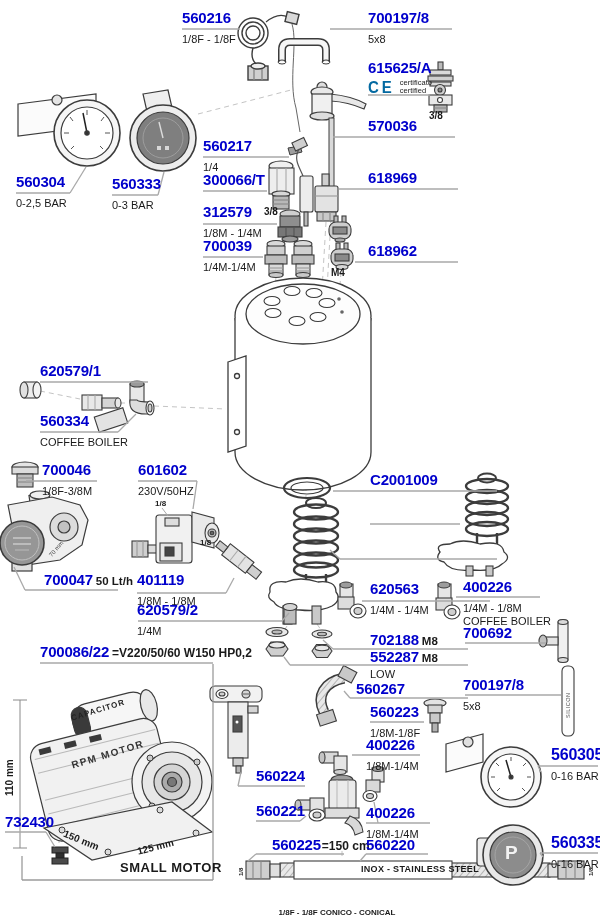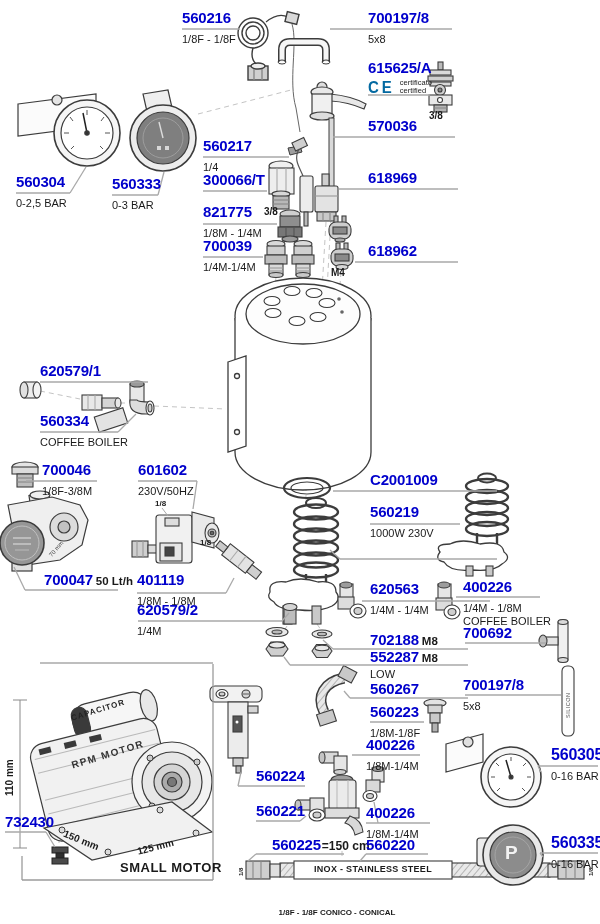--- a/index.html
+++ b/index.html
@@ -14,21 +14,21 @@
   .sub{margin-top:7px;font-size:11px;color:#1a1a1a;white-space:nowrap;}
   .sub2{margin-top:2px;font-size:11px;color:#1a1a1a;white-space:nowrap;}
   .certrow{display:flex;align-items:center;margin-top:2px;}
   .ce{font-weight:bold;font-size:15px;letter-spacing:3px;color:#0369a1;transform:scaleY(1.05);}
   .certcol{margin-left:5px;font-size:7.5px;color:#222;line-height:1.15;}
   .ann{position:absolute;z-index:3;color:#1a1a1a;white-space:nowrap;transform-origin:left top;}
   .tiny{font-size:10px;font-weight:bold;}
   .tiny7{font-size:8px;font-weight:bold;}
   .rot-90{transform:rotate(-90deg);}
   .big{font-size:13px;font-weight:bold;letter-spacing:0.5px;}
-  .band-text{font-size:9px;font-weight:bold;text-align:center;letter-spacing:0.3px;}
+  .band-text{font-size:9px;font-weight:bold;text-align:center;letter-spacing:0.3px;margin-left:47px;}
   .center{text-align:center;margin-top:28px;}
   .plogo{font-size:19px;font-weight:bold;color:#f2f2f2;}
 </style>
 </head>
 <body>
 
 <div id="canvas">
 
 <svg id="art" width="600" height="924" viewBox="0 0 600 924">
   <defs>
@@ -590,21 +590,21 @@
 
 <div class="lbl" style="left:203px;top:172px">
   <a class="code">300066/T</a>
 </div>
 
 <div class="lbl" style="left:368px;top:170px">
   <a class="code">618969</a>
 </div>
 
 <div class="lbl" style="left:203px;top:204px">
-  <a class="code">821775</a>
+  <a class="code">312579</a>
   <div class="sub">1/8M - 1/4M</div>
 </div>
 <div class="ann tiny" style="left:264px;top:206px">3/8</div>
 
 <div class="lbl" style="left:203px;top:238px">
   <a class="code">700039</a>
   <div class="sub">1/4M-1/4M</div>
 </div>
 
 <div class="lbl" style="left:368px;top:243px">
@@ -640,24 +640,20 @@
   <a class="code">601602</a>
   <div class="sub">230V/50HZ</div>
 </div>
 <div class="ann tiny7" style="left:155px;top:499px">1/8</div>
 <div class="ann tiny7" style="left:200px;top:538px">1/8</div>
 
 <div class="lbl" style="left:370px;top:472px">
   <a class="code">C2001009</a>
 </div>
 
-<div class="lbl" style="left:370px;top:504px">
-  <a class="code">560219</a>
-  <div class="sub">1000W 230V</div>
-</div>
 
 
 <div class="lbl" style="left:44px;top:572px">
   <a class="code">700047</a><span class="inline">50 Lt/h</span>
 </div>
 <div class="ann" style="left:48px;top:554px;transform:rotate(-50deg);font-size:6px;color:#444">70 mm</div>
 
 <div class="lbl" style="left:137px;top:572px">
   <a class="code">401119</a>
   <div class="sub">1/8M - 1/8M</div>
@@ -685,21 +681,21 @@
 
 <div class="lbl" style="left:370px;top:632px">
   <a class="code">702188</a><span class="inline">M8</span>
 </div>
 
 <div class="lbl" style="left:370px;top:649px">
   <a class="code">552287</a><span class="inline">M8</span>
   <div class="sub" style="margin-top:3px">LOW</div>
 </div>
 
-<div class="lbl" style="left:370px;top:681px">
+<div class="lbl" style="left:356px;top:681px">
   <a class="code">560267</a>
 </div>
 
 <div class="lbl" style="left:463px;top:677px">
   <a class="code">700197/8</a>
   <div class="sub">5x8</div>
 </div>
 <div class="ann rot-90" style="left:565px;top:718px;font-size:5.5px;color:#555;letter-spacing:0.5px">SILICON</div>
 
 <div class="lbl" style="left:370px;top:704px">
@@ -721,20 +717,23 @@
   <a class="code code-sm">560305</a>
   <div class="sub">0-16 BAR</div>
 </div>
 
 <div class="lbl" style="left:551px;top:835px">
   <a class="code code-sm">560335</a>
   <div class="sub">0-16 BAR</div>
 </div>
 <div class="ann plogo" style="left:505px;top:842px">P</div>
 
+<div class="lbl" style="left:40px;top:644px">
+  <a class="code">700086/22</a><span class="inline" style="font-size:12px">=V220/50/60 W150 HP0,2</span>
+</div>
 
 <div class="lbl" style="left:5px;top:814px">
   <a class="code">732430</a>
 </div>
 
 <div class="lbl" style="left:256px;top:768px">
   <a class="code">560224</a>
 </div>
 
 <div class="lbl" style="left:256px;top:803px">

